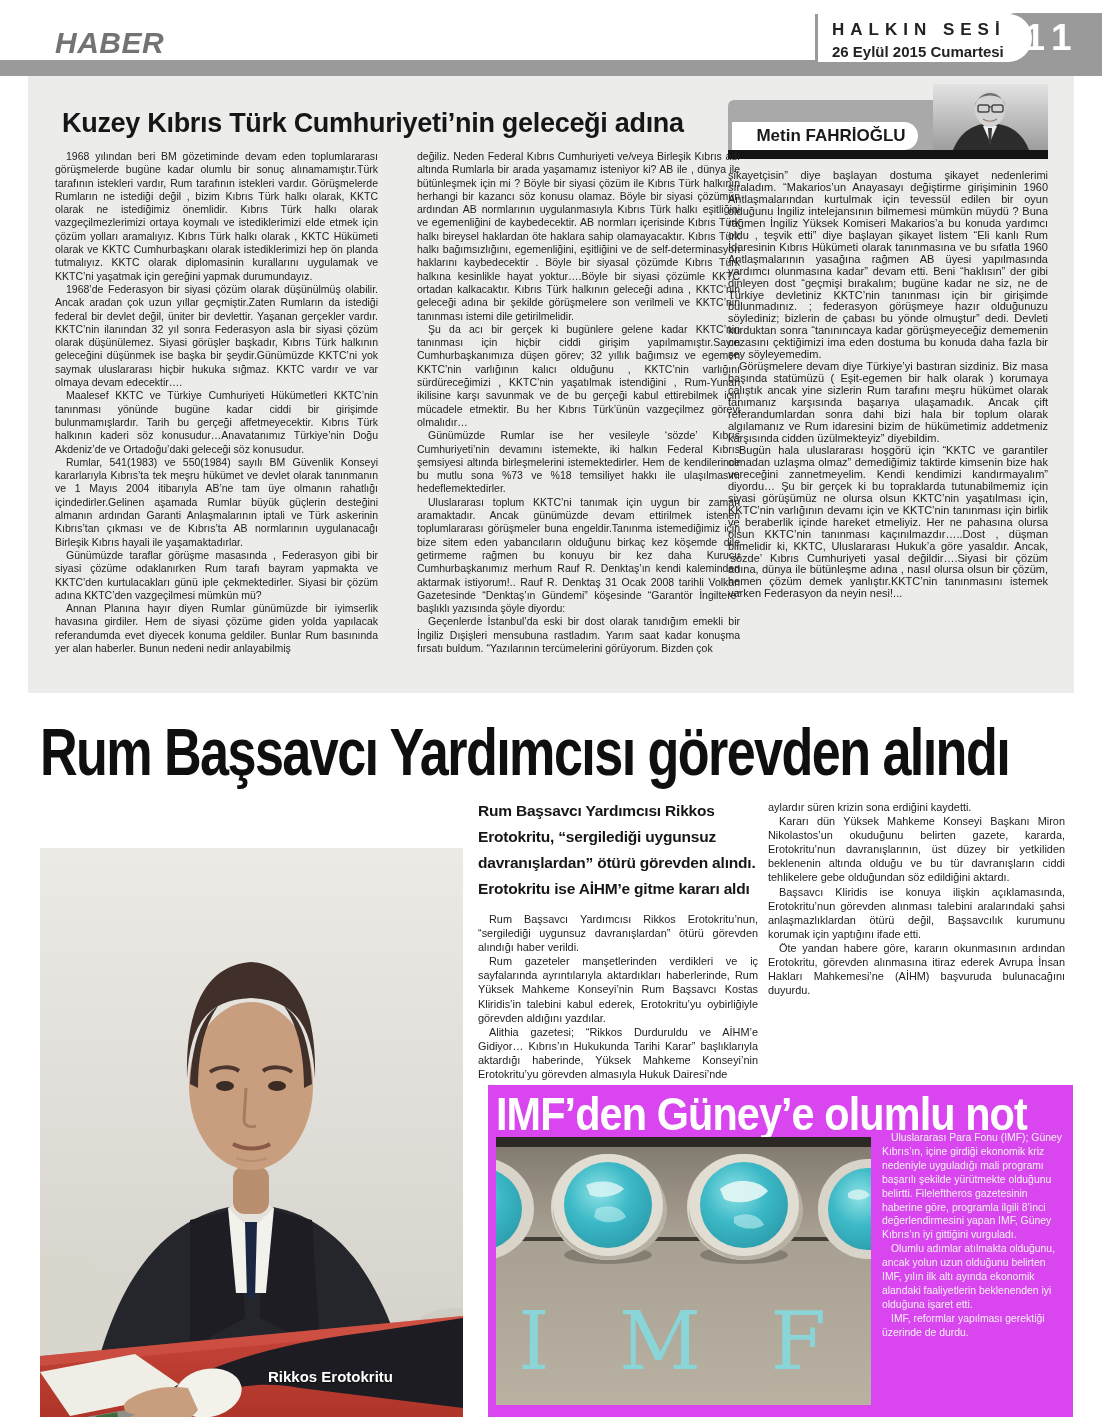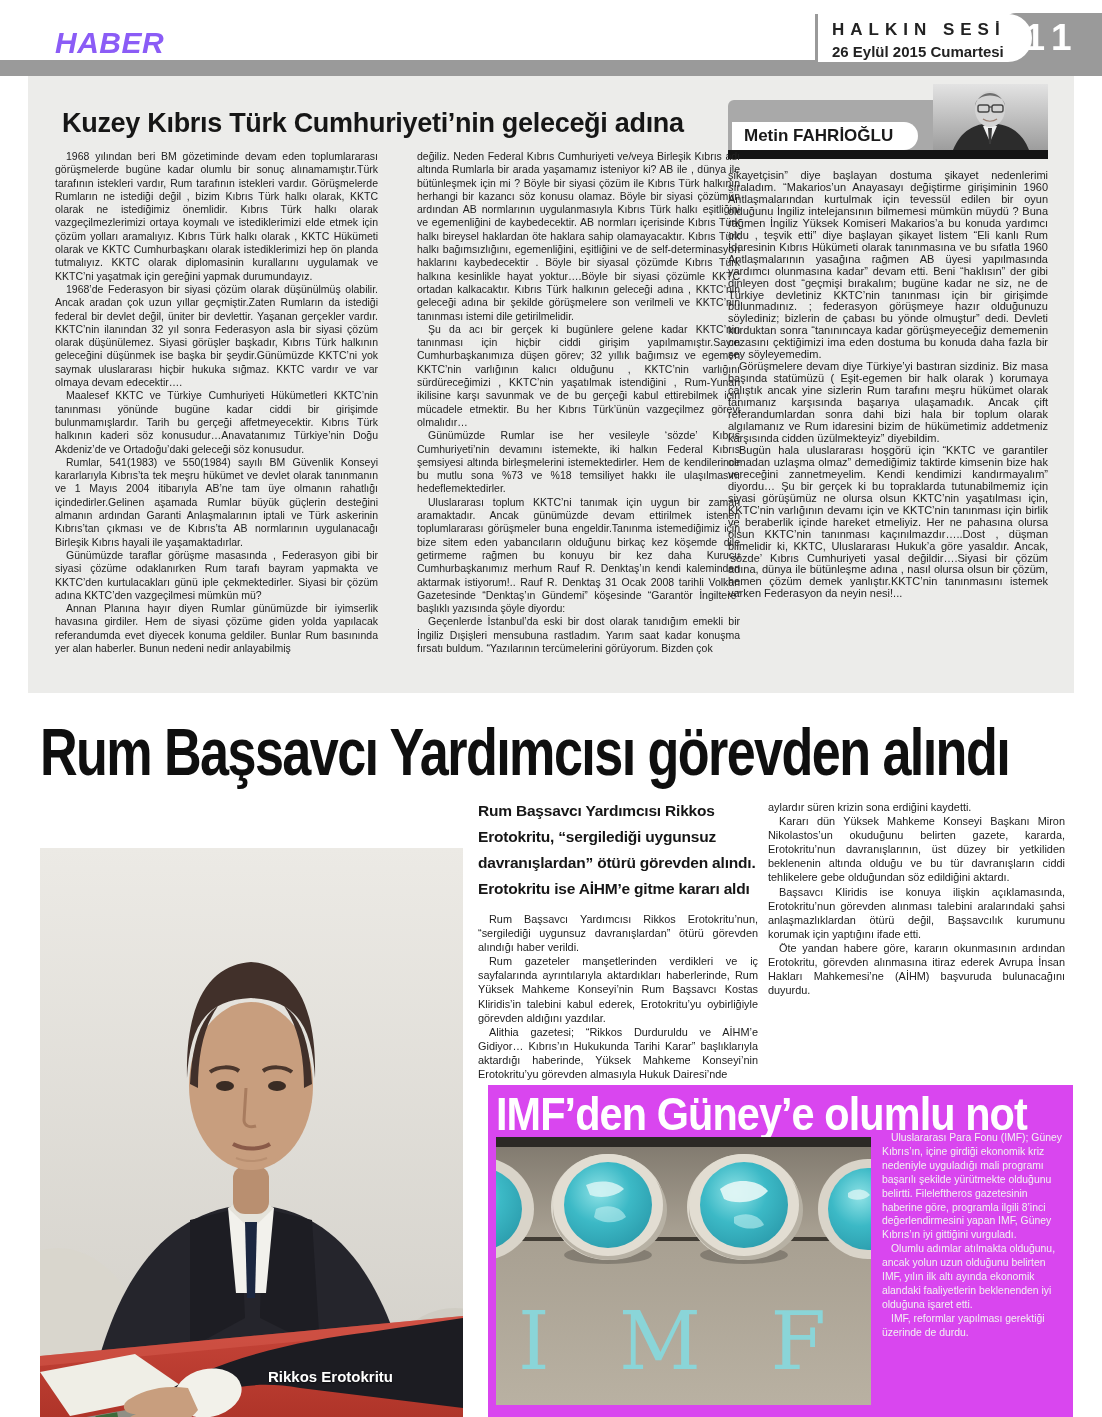--- a/index.html
+++ b/index.html
@@ -1,20 +1,20 @@
 <!DOCTYPE html>
 <html><head>
 <meta charset="utf-8">
 <style>
   html,body{margin:0;padding:0;background:#fff;}
   #page{position:relative;width:1102px;height:1417px;background:#ffffff;overflow:hidden;
         font-family:"Liberation Sans",sans-serif;color:#1b1b1b;}
   .abs{position:absolute;}
   
-  .section-logo{font-size:30px;font-weight:bold;font-style:italic;letter-spacing:.5px;color:#8b5cf6;}
+  .section-logo{font-size:30px;font-weight:bold;font-style:italic;letter-spacing:.5px;color:#737373;}
   .hdr-bar{background:#9a9a9a;}
   .masthead-box{background:#ffffff;border-left:3px solid #9a9a9a;border-radius:0 28px 28px 0;
                 padding:6px 26px 6px 14px;}
   .paper-name{font-size:17px;font-weight:bold;letter-spacing:6px;color:#222;white-space:nowrap;}
   .paper-date{font-size:15px;font-weight:bold;color:#222;margin-top:3px;white-space:nowrap;}
   .pagenum-block{background:#9a9a9a;border-radius:14px 0 0 14px;}
   .pagenum{color:#fff;font-size:37px;font-weight:bold;letter-spacing:8px;line-height:50px;text-align:center;}
   
   .panel{background:#ececea;}
   .a1-title{font-size:27px;font-weight:bold;color:#161616;letter-spacing:-.3px;white-space:nowrap;}
@@ -80,21 +80,21 @@
         <polygon points="50,42 64,42 57,58" fill="#f0f0f0"></polygon>
         <polygon points="55,44 59,44 58,60 56,60" fill="#3a3a3a"></polygon>
         <ellipse cx="57" cy="25" rx="15" ry="18" fill="#d4d4d4"></ellipse>
         <path d="M42,22 C42,8 72,8 72,22 C70,13 63,9 57,9 C51,9 44,13 42,22 Z" fill="#6e6e6e"></path>
         <rect x="45" y="21" width="11" height="7" rx="2" fill="none" stroke="#444" stroke-width="1.4"></rect>
         <rect x="59" y="21" width="11" height="7" rx="2" fill="none" stroke="#444" stroke-width="1.4"></rect>
         <line x1="56" y1="23" x2="59" y2="23" stroke="#444" stroke-width="1.2"></line>
         <path d="M50,35 C54,38 60,38 64,35" stroke="#9a7f72" stroke-width="1.2" fill="none"></path>
       </svg>
     </div>
-    <div class="abs author-band" style="left:4px;top:38px;width:186px;height:28px;">
+    <div class="abs author-band" style="left:4px;top:38px;width:186px;height:28px;text-align:center;">
       <div class="author-name">Metin FAHRİOĞLU</div>
     </div>
     <div class="abs author-blackbar" style="left:0;top:66px;width:320px;height:9px;"></div>
   </div>
 
   <div class="abs col" style="left:55px;top:150px;width:323px;height:534px;">
     <p>1968 yılından beri  BM gözetiminde devam eden  toplumlararası görüşmelerde bugüne kadar  olumlu bir sonuç  alınamamıştır.Türk tarafının istekleri vardır, Rum tarafının istekleri vardır. Görüşmelerde Rumların ne istediği değil , bizim Kıbrıs Türk halkı olarak,  KKTC olarak ne istediğimiz önemlidir. Kıbrıs Türk halkı olarak vazgeçilmezlerimizi  ortaya koymalı ve istediklerimizi elde etmek için çözüm yolları aramalıyız.   Kıbrıs Türk halkı olarak , KKTC Hükümeti olarak   ve KKTC Cumhurbaşkanı    olarak istediklerimizi    hep ön planda tutmalıyız.    KKTC olarak diplomasinin   kurallarını uygulamak ve KKTC’ni yaşatmak için gereğini yapmak durumundayız.</p>
     <p>1968’de Federasyon bir siyasi çözüm olarak düşünülmüş olabilir. Ancak aradan çok uzun yıllar geçmiştir.Zaten Rumların da  istediği federal bir devlet  değil, üniter bir devlettir.  Yaşanan gerçekler vardır. KKTC’nin ilanından 32 yıl sonra  Federasyon  asla bir siyasi çözüm olarak düşünülemez. Siyasi görüşler başkadır, Kıbrıs Türk halkının  geleceğini düşünmek ise başka bir şeydir.Günümüzde KKTC’ni  yok saymak  uluslararası hiçbir hukuka sığmaz.  KKTC vardır ve var olmaya devam edecektir….</p>
     <p>Maalesef KKTC ve Türkiye Cumhuriyeti  Hükümetleri  KKTC’nin tanınması yönünde bugüne   kadar ciddi bir girişimde bulunmamışlardır. Tarih bu gerçeği affetmeyecektir. Kıbrıs Türk halkının kaderi söz konusudur…Anavatanımız Türkiye’nin Doğu Akdeniz’de ve  Ortadoğu’daki  geleceği söz konusudur.</p>
     <p>Rumlar, 541(1983) ve 550(1984) sayılı BM Güvenlik Konseyi kararlarıyla  Kıbrıs’ta tek meşru hükümet ve devlet olarak tanınmanın ve 1 Mayıs 2004 itibarıyla AB’ne tam üye olmanın rahatlığı içindedirler.Gelinen aşamada Rumlar büyük güçlerin desteğini almanın ardından Garanti Anlaşmalarının iptali ve Türk askerinin Kıbrıs’tan çıkması ve de Kıbrıs’ta AB normlarının uygulanacağı Birleşik Kıbrıs hayali ile yaşamaktadırlar.</p>

